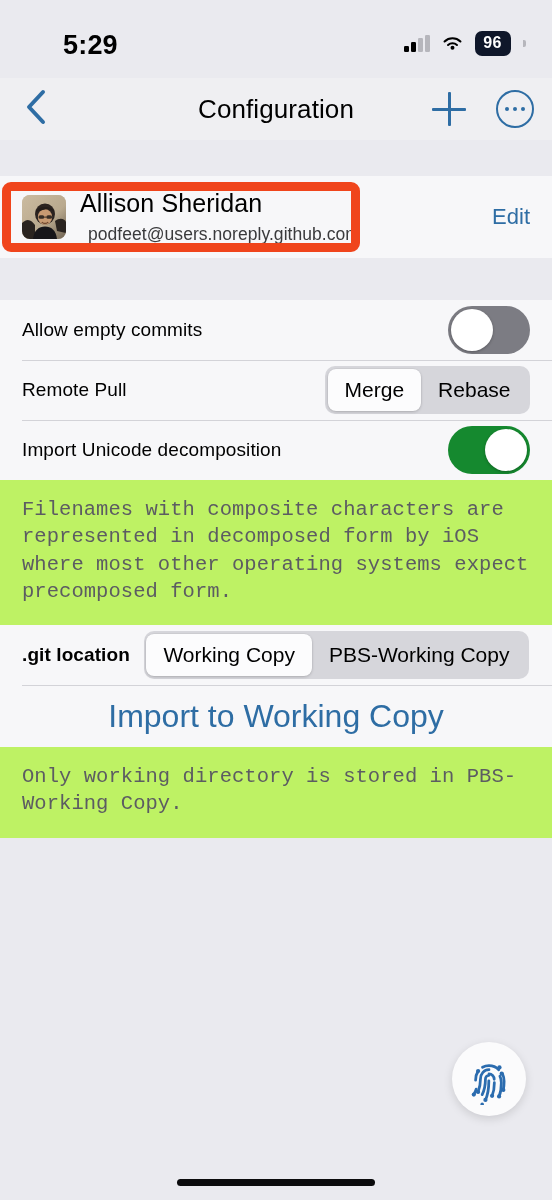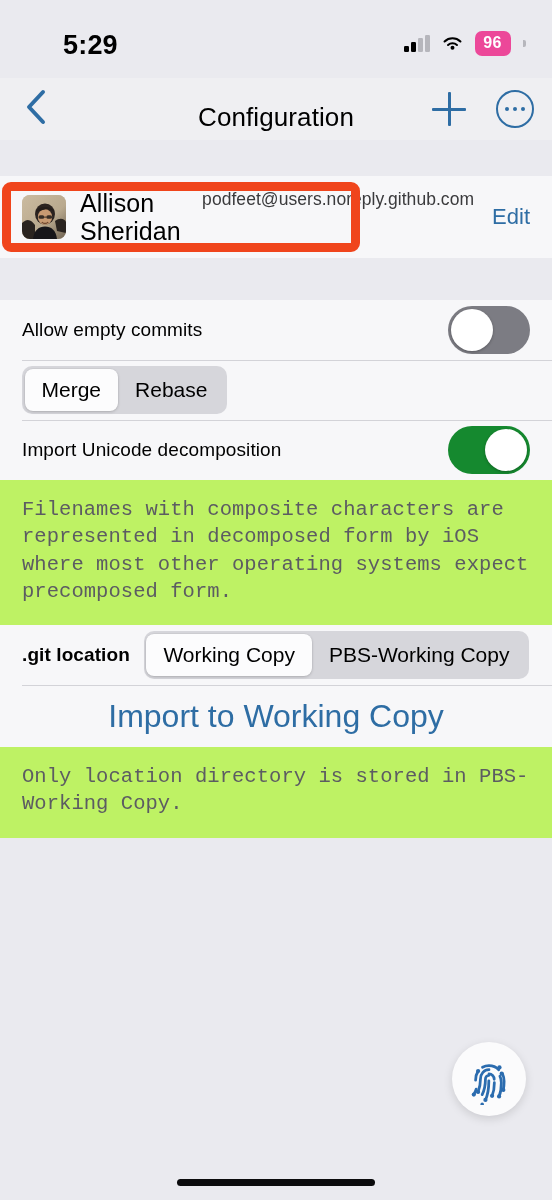--- a/index.html
+++ b/index.html
@@ -27,42 +27,42 @@
     display:flex; align-items:center; gap:11px; height:26px;
   }
   .cell-bars { display:flex; align-items:flex-end; gap:2.5px; height:17px; }
   .cell-bars i { width:4.5px; border-radius:1.2px; background:#000; display:block; }
   .cell-bars i:nth-child(1){ height:6px; }
   .cell-bars i:nth-child(2){ height:10px; }
   .cell-bars i:nth-child(3){ height:14px; background:#B6B6BC; }
   .cell-bars i:nth-child(4){ height:17px; background:#B6B6BC; }
   .wifi { width:23px; height:17px; position:relative; }
   .battery-pill {
-    background:#ec4899; color:#fff; border-radius:7px;
+    background:#0f172a; color:#fff; border-radius:7px;
     font-size:16px; font-weight:700; line-height:1;
     padding:4px 6px 5px 6px; min-width:36px; text-align:center;
     letter-spacing:.3px;
   }
   .batt-nub {
     width:3px; height:7px; background:#B6B6BC; border-radius:0 2px 2px 0;
     margin-left:1.5px;
   }
 
   
   .navbar {
     height:62px; position:relative;
     background:#EFEFF2;
   }
   .nav-back {
     position:absolute; left:8px; top:0; height:62px; width:56px;
     display:flex; align-items:center; justify-content:center;
     cursor:pointer;
   }
   .nav-title {
-    position:absolute; left:0; right:0; top:8px; height:62px;
+    position:absolute; left:0; right:0; top:0; height:62px;
     display:flex; align-items:center; justify-content:center;
     font-size:26px; font-weight:500; color:#000; letter-spacing:.1px;
   }
   .nav-actions {
     position:absolute; right:18px; top:0; height:62px;
     display:flex; align-items:center; gap:30px;
   }
   .nav-plus { width:34px; height:34px; position:relative; cursor:pointer; }
   .nav-plus:before, .nav-plus:after {
     content:""; position:absolute; background:#2E6DA4; border-radius:1px;
@@ -95,21 +95,21 @@
   .account-row {
     position:absolute; left:0; right:0; top:0; height:82px;
     background:#F7F7F9; display:flex; align-items:center; padding:0 22px;
   }
   .avatar {
     width:44px; height:44px; border-radius:8px; overflow:hidden;
     flex:0 0 44px; margin-right:14px; background:#C9B9A2;
     position:relative;
   }
   .avatar svg { display:block; width:44px; height:44px; }
-  .acct-text { display:flex; flex-direction:row; gap:7px; flex:1; min-width:0; }
+  .acct-text { display:flex; flex-direction:column; gap:7px; flex:1; min-width:0; }
   .acct-name { font-size:25px; color:#000; line-height:1.12; letter-spacing:.1px; }
   .acct-email { font-size:17.5px; color:#3A3A3C; line-height:1.15; letter-spacing:.05px;margin-left:8px; }
   .acct-edit {
     font-size:22px; color:#2E6DA4; padding-left:18px; cursor:pointer;
     white-space:nowrap;
   }
   
   .highlight-box {
     position:absolute; left:2px; top:6px; width:358px; height:70px;
     border:9px solid #F0451C; border-radius:9px;
@@ -263,20 +263,21 @@
   <div class="group">
 
     <div class="row">
       <span class="row-label">Allow empty commits</span>
       <span class="toggle off">
         <span class="knob"></span>
       </span>
     </div>
 
     <div class="row">
+      <span class="row-label">Remote Pull</span>
       <span class="seg">
         <span class="seg-item sel">Merge</span>
         <span class="seg-item">Rebase</span>
       </span>
     </div>
 
     <div class="row">
       <span class="row-label">Import Unicode decomposition</span>
       <span class="toggle on">
         <span class="knob"></span>
@@ -294,21 +295,21 @@
       <span class="seg">
         <span class="seg-item sel">Working Copy</span>
         <span class="seg-item">PBS-Working Copy</span>
       </span>
     </div>
 
     <div class="link-row">Import to Working Copy</div>
 
   </div>
 
-  <div class="footnote">Only location directory is stored in PBS-Working Copy.</div>
+  <div class="footnote">Only working directory is stored in PBS-Working Copy.</div>
 
   <div class="spacer-fill" style="height:400px"></div>
 
   <div class="fab">
     <span>
       <svg viewBox="0 0 64 64">
         <g fill="none" stroke="#2B6CAF" stroke-width="3.4" stroke-linecap="round">
           <path d="M32 20.5c-6 0-10.5 5-10.5 11.5 0 6-1 11-3 16"></path>
           <path d="M32 27.5c-2.6 0-4.4 2-4.4 4.8 0 8-1.6 14-4 19"></path>
           <path d="M38.4 32.3c0-3.6-2.9-6.5-6.4-6.5"></path>

